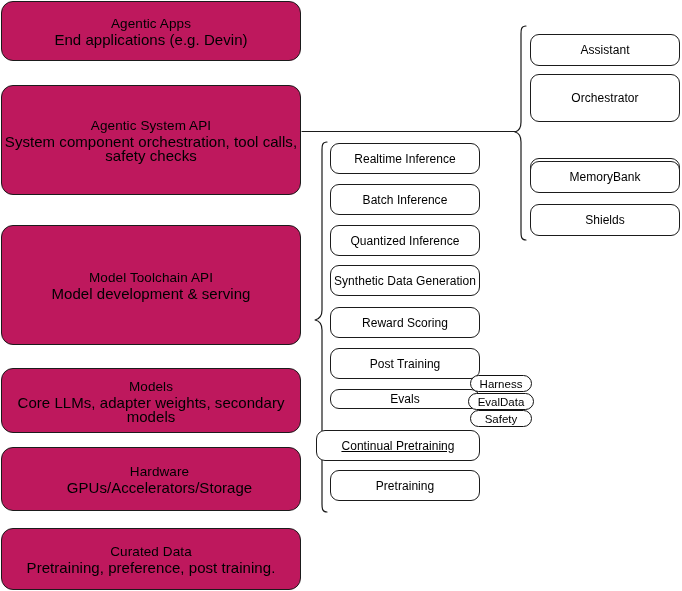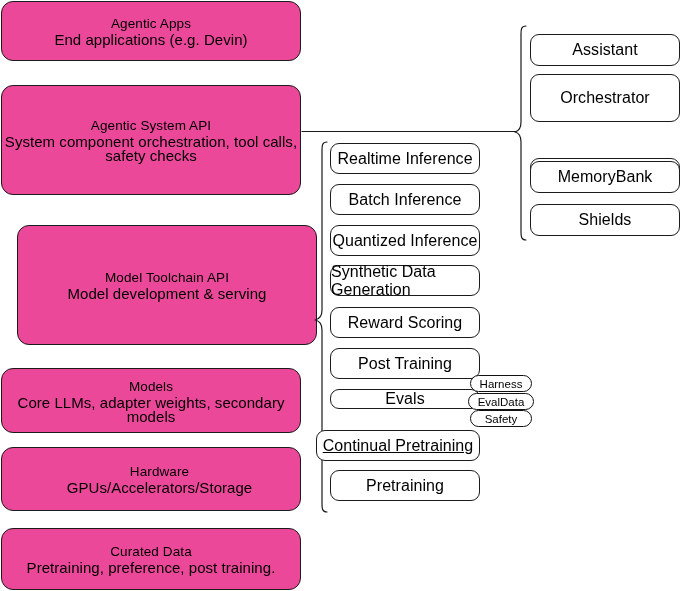--- a/index.html
+++ b/index.html
@@ -17,21 +17,21 @@
     width: 682px;
     height: 591px;
     background: #ffffff;
     overflow: hidden;
   }
   .box {
     position: absolute;
     box-sizing: border-box;
     border: 1.2px solid #1b1b1b;
     border-radius: 12px;
-    background: #ec4899;
+    background: #be185d;
     display: flex;
     flex-direction: column;
     align-items: center;
     justify-content: center;
     text-align: center;
   }
   .layer-title {
     font-size: 13.5px;
     line-height: 17px;
     color: #000;
@@ -46,21 +46,21 @@
   }
   .pillbox {
     position: absolute;
     box-sizing: border-box;
     border: 1.2px solid #1b1b1b;
     border-radius: 9px;
     background: #ffffff;
     display: flex;
     align-items: center;
     justify-content: center;
-    font-size: 16px;
+    font-size: 12px;
     color: #000;
     letter-spacing: 0.05px;
   }
   .tag {
     position: absolute;
     box-sizing: border-box;
     border: 1.3px solid #111;
     border-radius: 999px;
     background: #ffffff;
     display: flex;
@@ -90,21 +90,21 @@
   <div class="box" style="left:1px; top:1px; width:300px; height:60px;">
     <div class="layer-title">Agentic Apps</div>
     <div class="layer-sub">End applications (e.g. Devin)</div>
   </div>
 
   <div class="box" style="left:1px; top:85px; width:300px; height:110px;">
     <div class="layer-title">Agentic System API</div>
     <div class="layer-sub">System component orchestration, tool calls, safety checks</div>
   </div>
 
-  <div class="box" style="left:1px; top:225px; width:300px; height:120px;margin-left:16px;">
+  <div class="box" style="left:1px; top:225px; width:300px; height:120px;">
     <div class="layer-title">Model Toolchain API</div>
     <div class="layer-sub">Model development &amp; serving</div>
   </div>
 
   <div class="box" style="left:1px; top:368px; width:300px; height:65px;">
     <div class="layer-title">Models</div>
     <div class="layer-sub">Core LLMs, adapter weights, secondary models</div>
   </div>
 
   <div class="box" style="left:1px; top:447px; width:300px; height:64px;padding-left:17px;">

